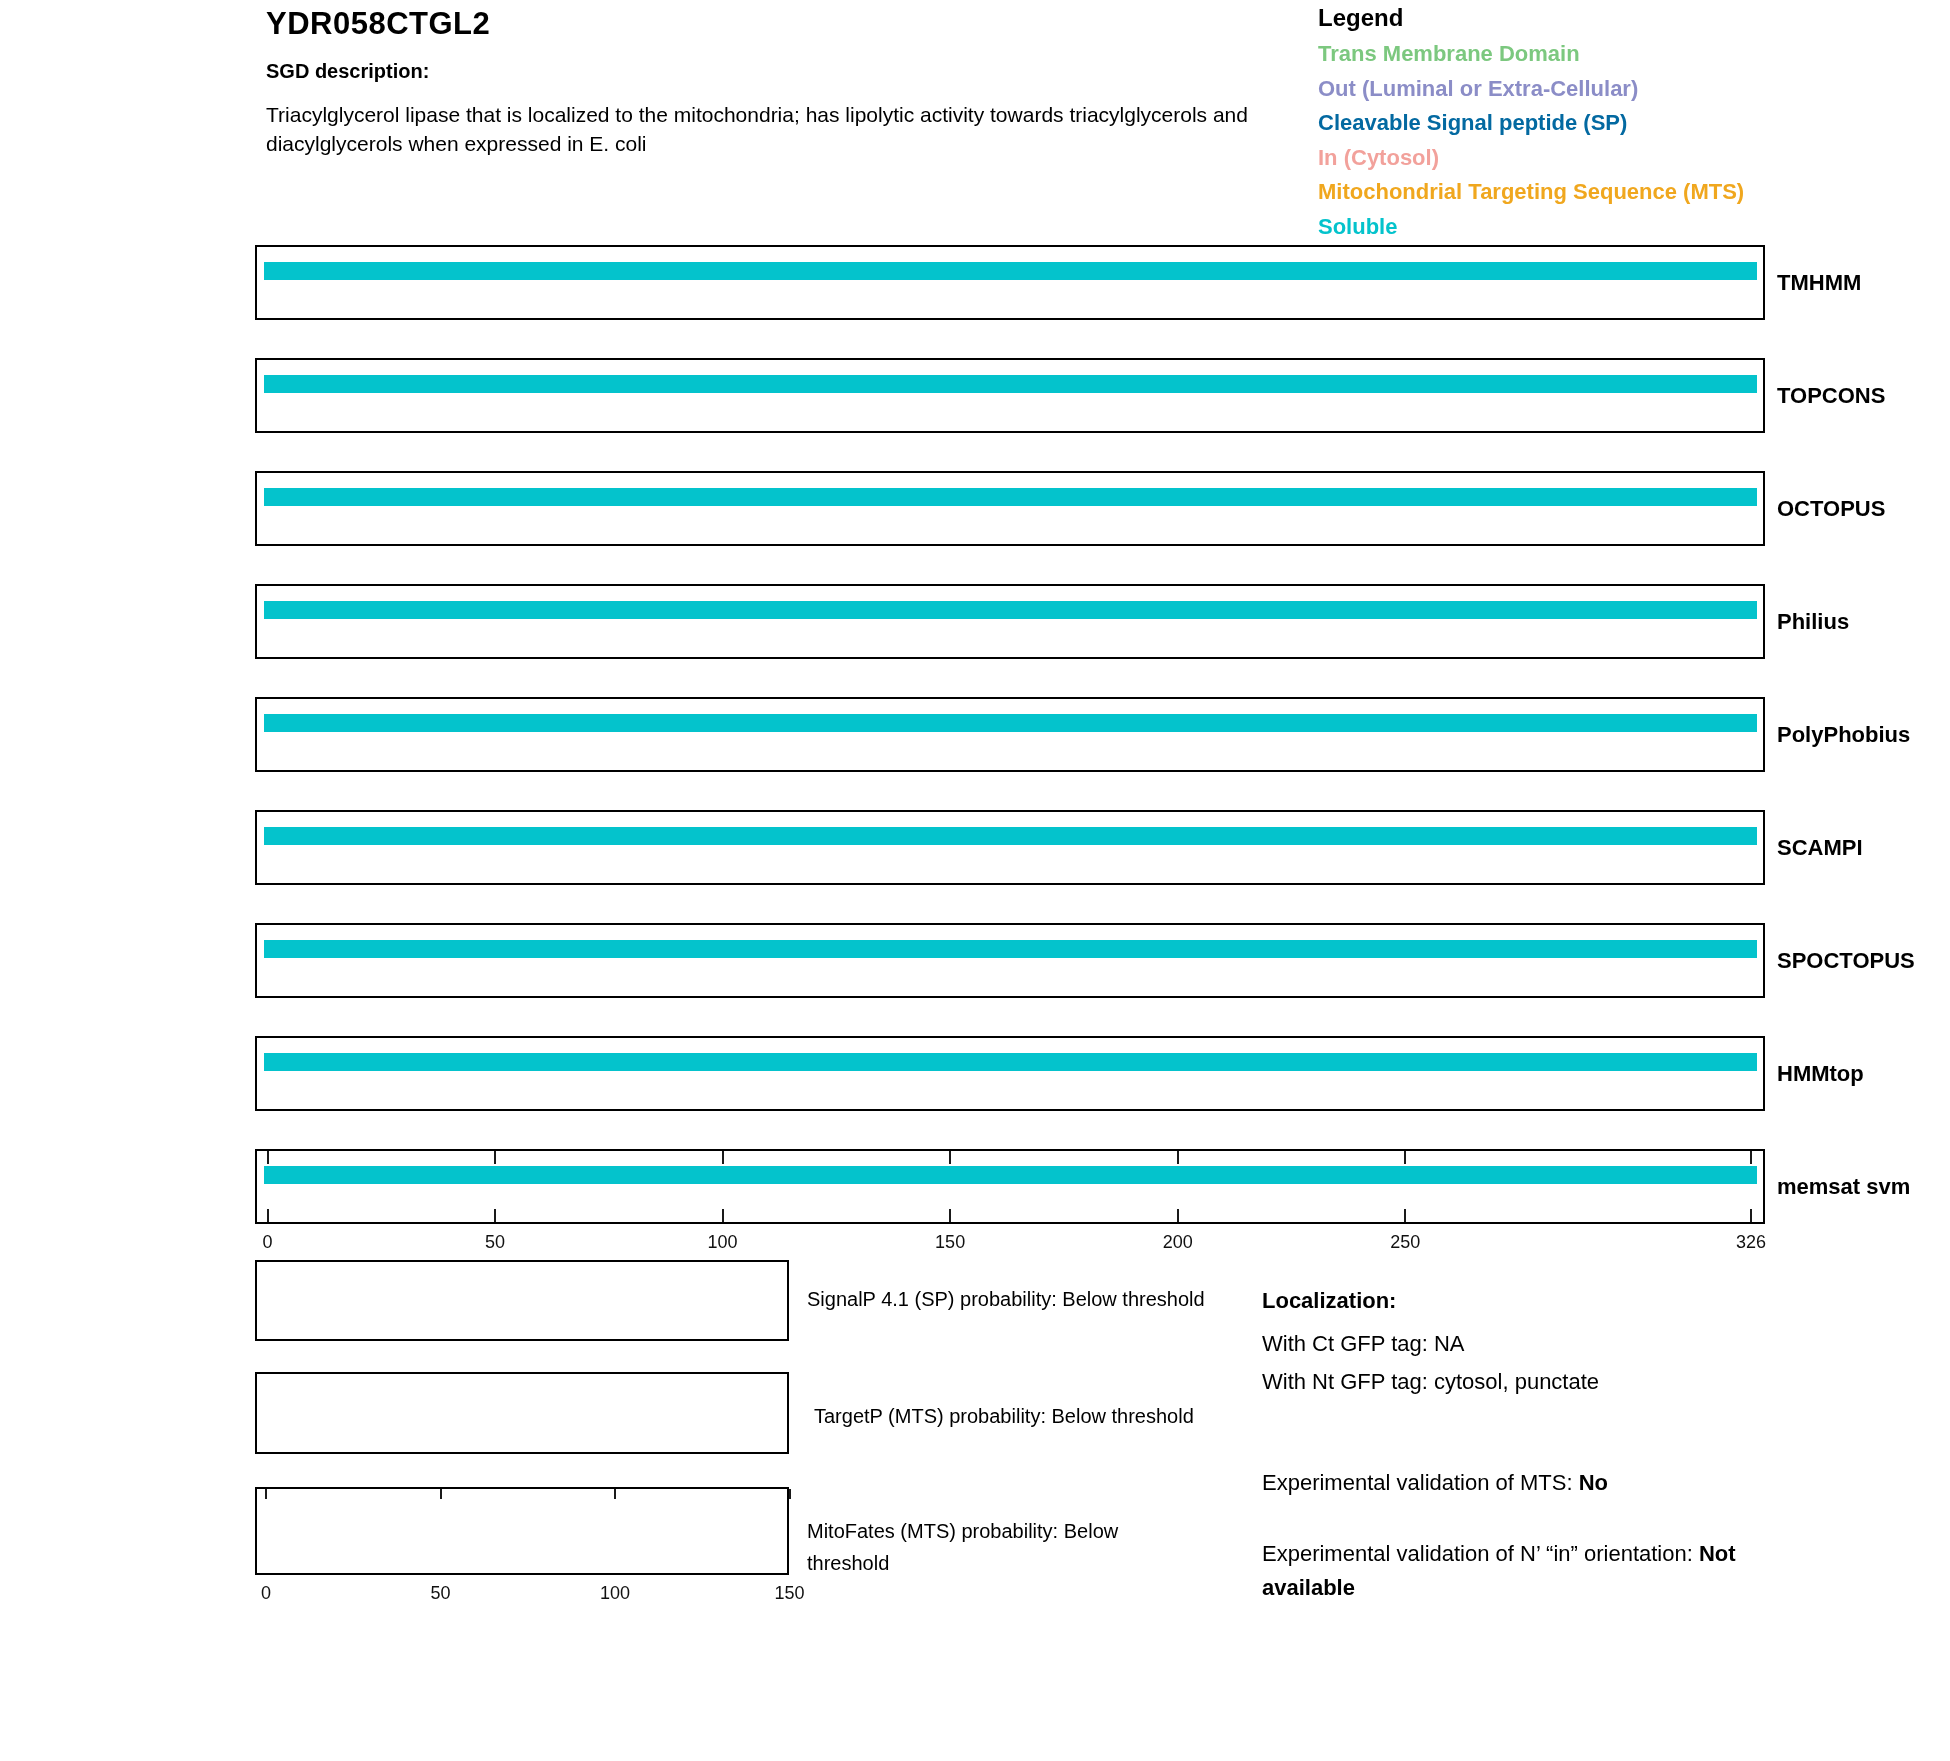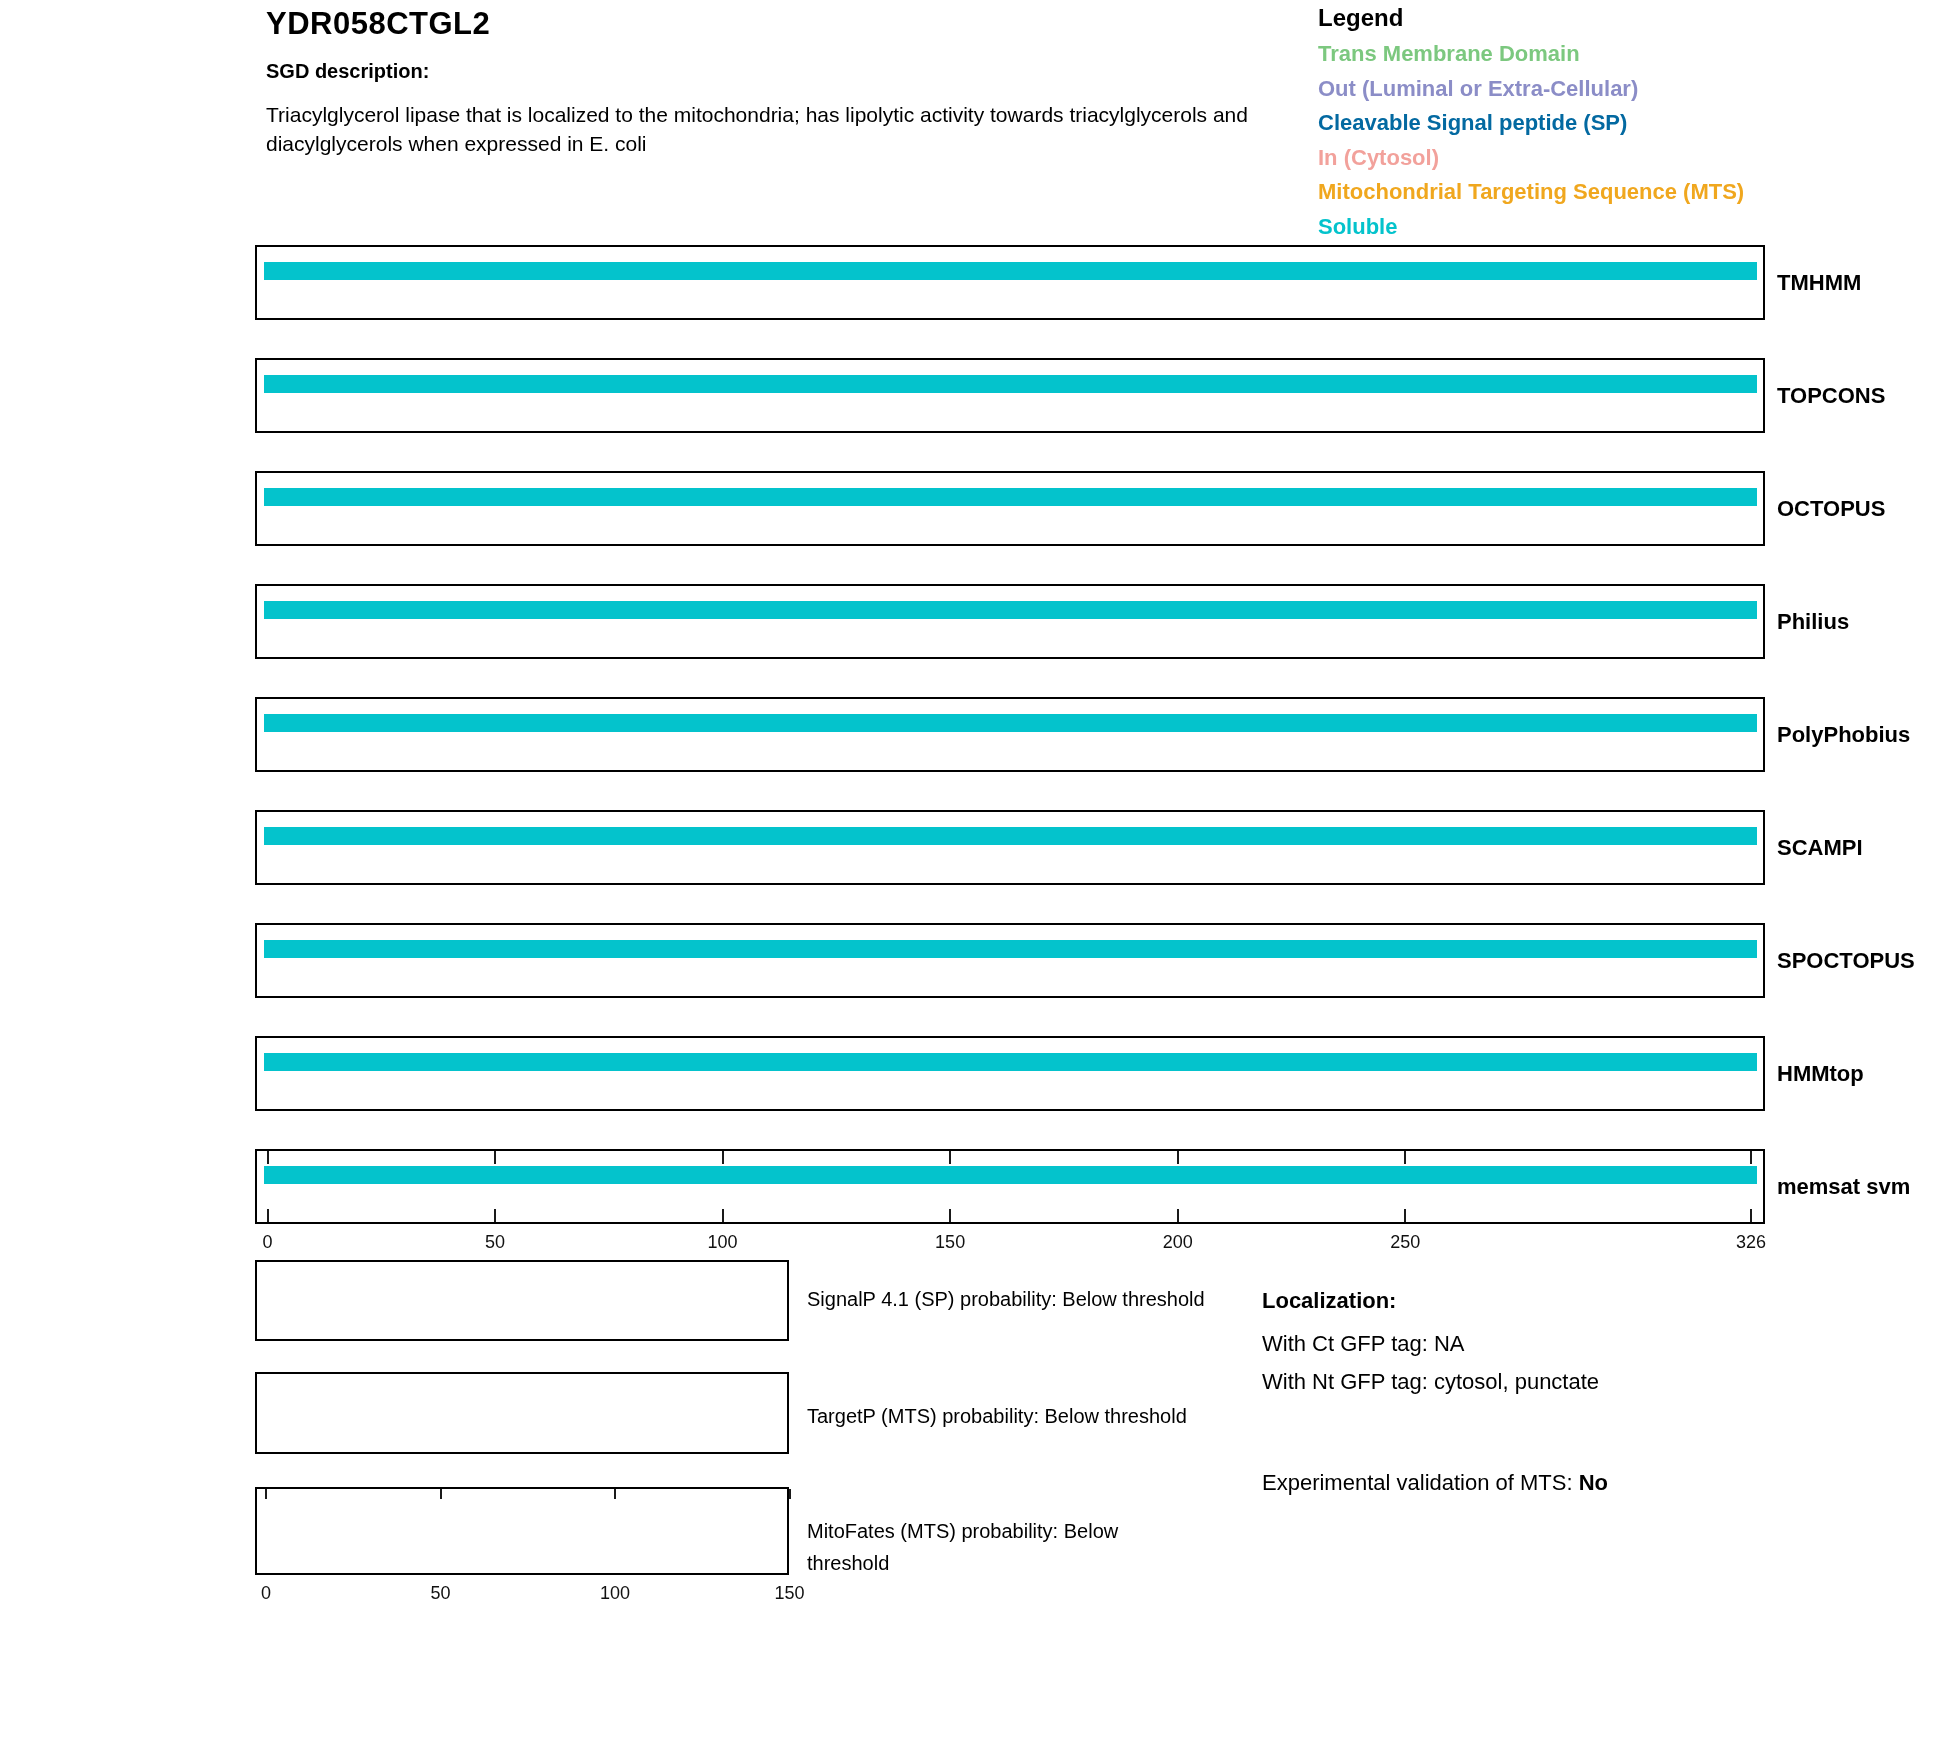--- a/index.html
+++ b/index.html
@@ -27,21 +27,21 @@
   .tick-label{position:absolute;width:80px;text-align:center;font-size:18px;color:#111;}
 
   
   .panel-box{position:absolute;left:255px;width:534px;box-sizing:border-box;
     border:2px solid #000;background:#fff;}
   .panel-1{top:1260px;height:81px;}
   .panel-2{top:1372px;height:82px;}
   .panel-3{top:1487px;height:88px;}
   .panel-caption{position:absolute;left:807px;font-size:20px;line-height:32px;white-space:nowrap;}
   .cap-1{top:1283px;}
-  .cap-2{top:1400px;}
+  .cap-2{top:1400px;margin-left:7px;}
   .cap-3{top:1515px;}
 
   
   .loc-line{position:absolute;left:1262px;font-size:22px;white-space:nowrap;}
   .loc-title{top:1288px;font-weight:bold;}
   .loc-ct{top:1331px;}
   .loc-nt{top:1369px;}
   .loc-mts{top:1470px;}
   .loc-orient{top:1537px;width:548px;white-space:normal;line-height:34px;}
 </style>
@@ -143,14 +143,15 @@
   <div class="panel-caption cap-2">TargetP (MTS) probability: Below threshold</div>
   <div class="panel-caption cap-3">
     <div>MitoFates (MTS) probability: Below</div>
     <div>threshold</div>
   </div>
 
   <div class="loc-line loc-title">Localization:</div>
   <div class="loc-line loc-ct">With Ct GFP tag: NA</div>
   <div class="loc-line loc-nt">With Nt GFP tag: cytosol, punctate</div>
   <div class="loc-line loc-mts"><span>Experimental validation of MTS: </span><b>No</b></div>
+  <div class="loc-line loc-orient"><span>Experimental validation of N’ “in” orientation: </span><b>Not available</b></div>
 
 </div>
 
 </body></html>

